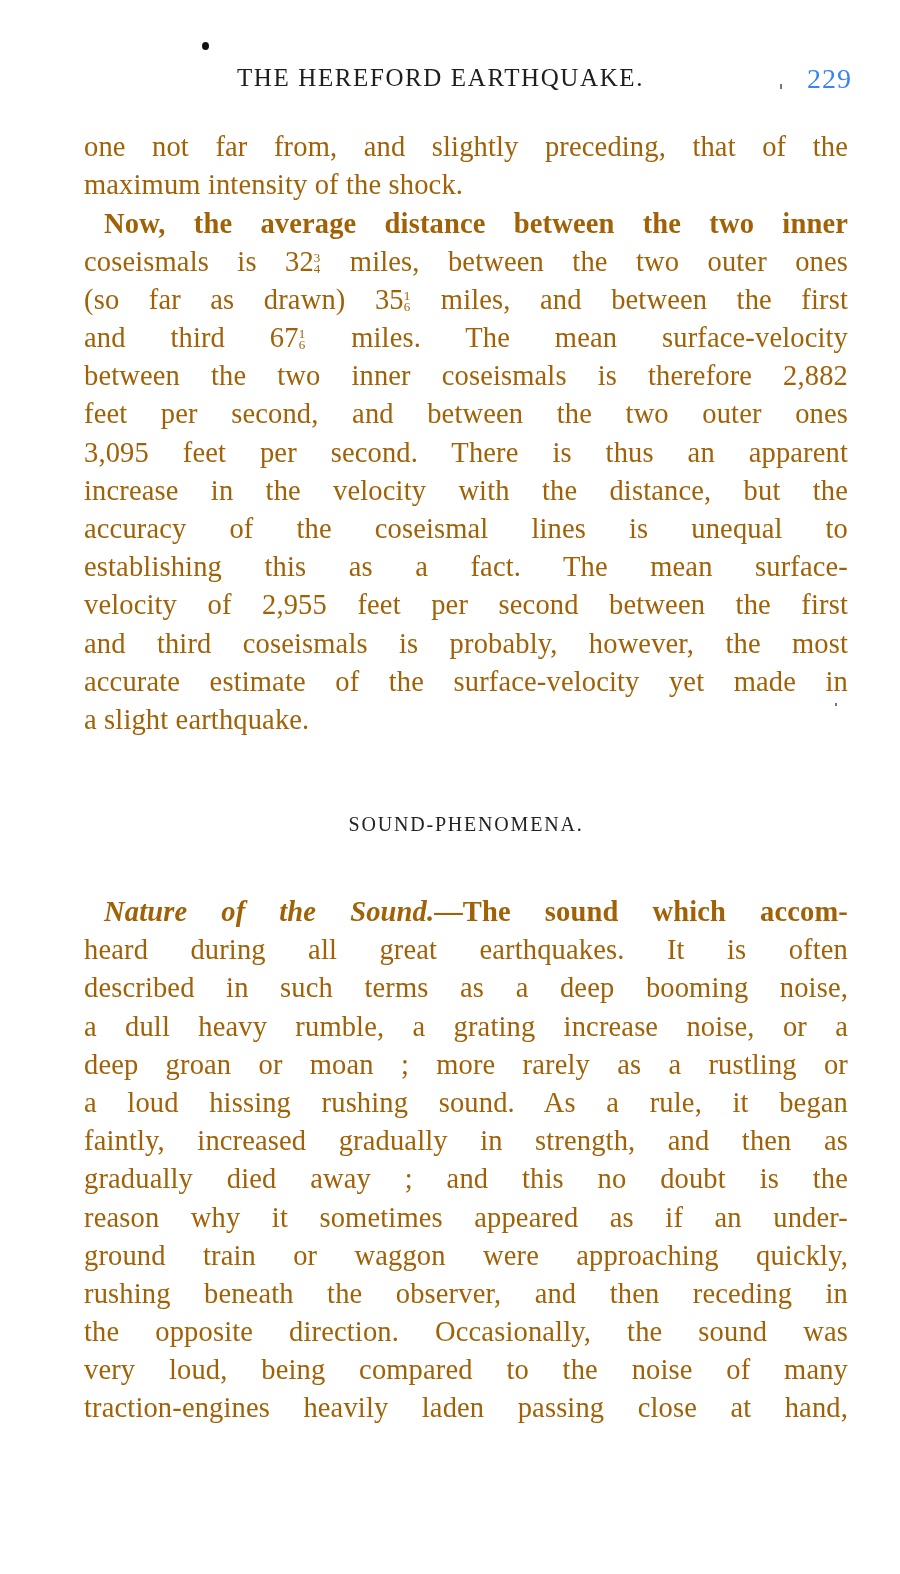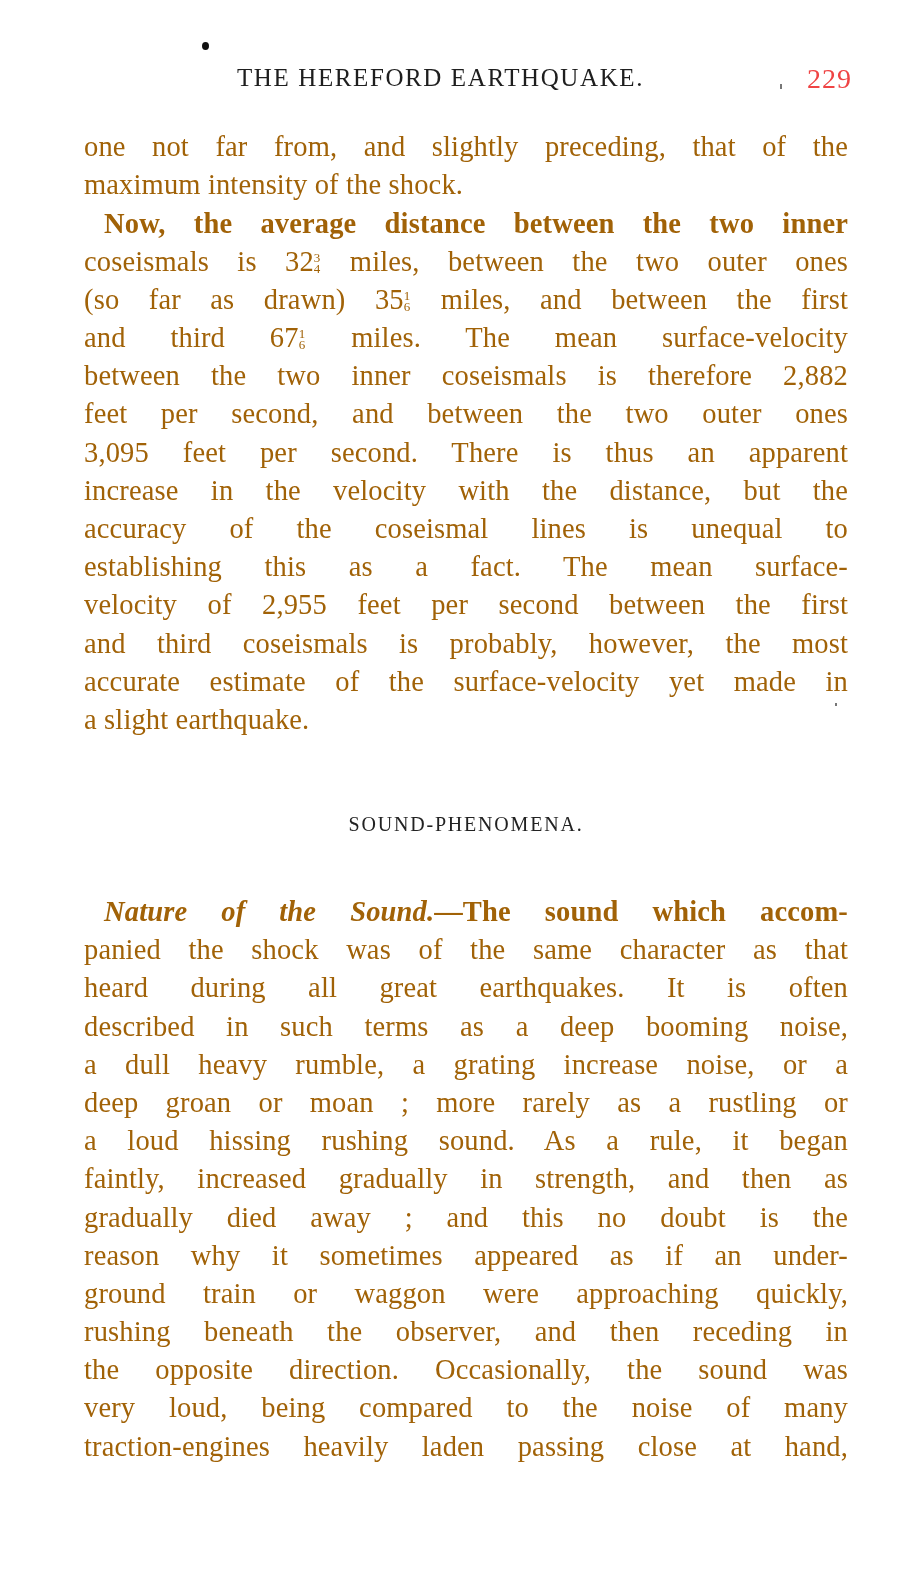--- a/index.html
+++ b/index.html
@@ -44,21 +44,21 @@
       position: absolute;
       left: 698px; top: 20px;
       width: 2px; height: 5px;
       background: #777;
     }
     .page-number {
       position: absolute;
       right: 0; top: -1px;
       font-size: 28px;
       letter-spacing: 1px;
-      color: #ef4444;
+      color: #3b82f6;
     }
     .text-block {
       position: absolute;
       left: 68px;
       width: 764px;
       font-size: 28.5px;
       color: #a16207;
     }
     .line {
       height: 38.2px;
@@ -135,21 +135,20 @@
     <div class="line">accurate estimate of the surface-velocity yet made in</div>
     <div class="line last">a slight earthquake.</div>
   </div>
 
   <div class="stray-dot"></div>
 
   <div class="section-heading">SOUND-PHENOMENA.</div>
 
   <div class="text-block" style="top:893px;">
     <div class="line indent"><span class="italic">Nature of the Sound.</span><span>—The sound which accom-</span></div>
-    <div class="line">panied the shock was of the same character as that</div>
     <div class="line">heard during all great earthquakes.  It is often</div>
     <div class="line">described in such terms as a deep booming noise,</div>
     <div class="line">a dull heavy rumble, a grating increase noise, or a</div>
     <div class="line">deep groan or moan ; more rarely as a rustling or</div>
     <div class="line">a loud hissing rushing sound.  As a rule, it began</div>
     <div class="line">faintly, increased gradually in strength, and then as</div>
     <div class="line">gradually died away ; and this no doubt is the</div>
     <div class="line">reason why it sometimes appeared as if an under-</div>
     <div class="line">ground train or waggon were approaching quickly,</div>
     <div class="line">rushing beneath the observer, and then receding in</div>

